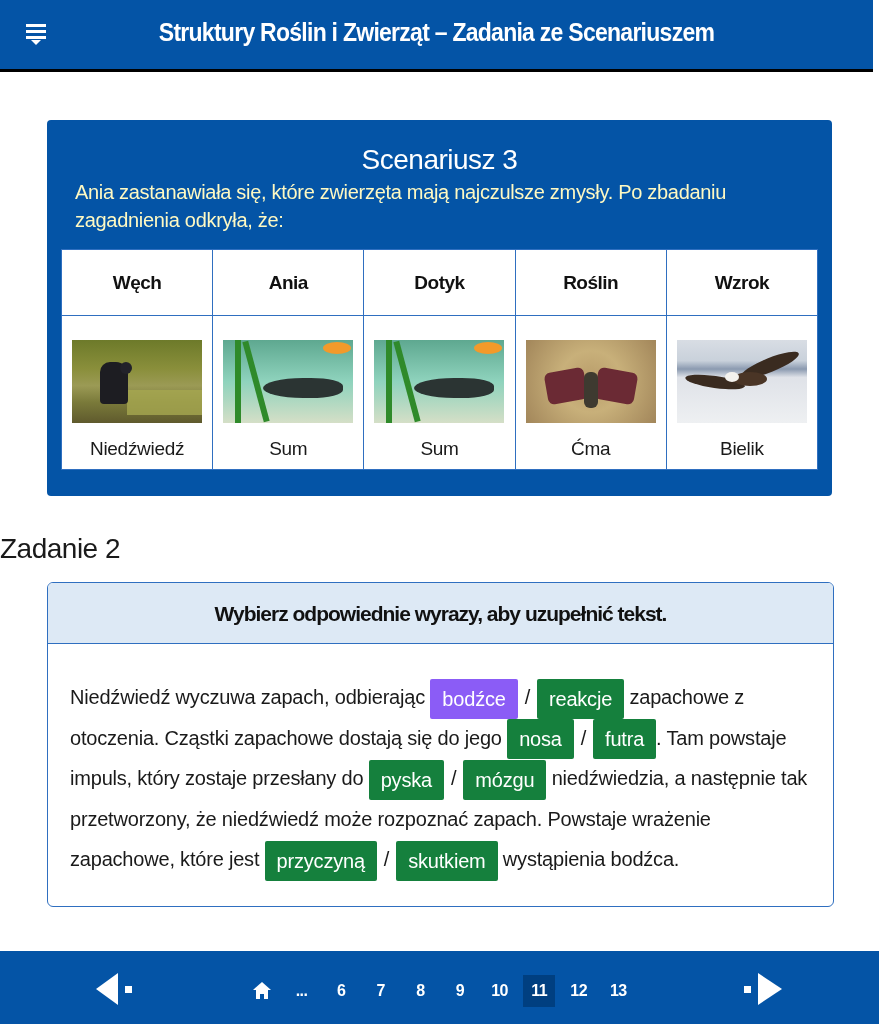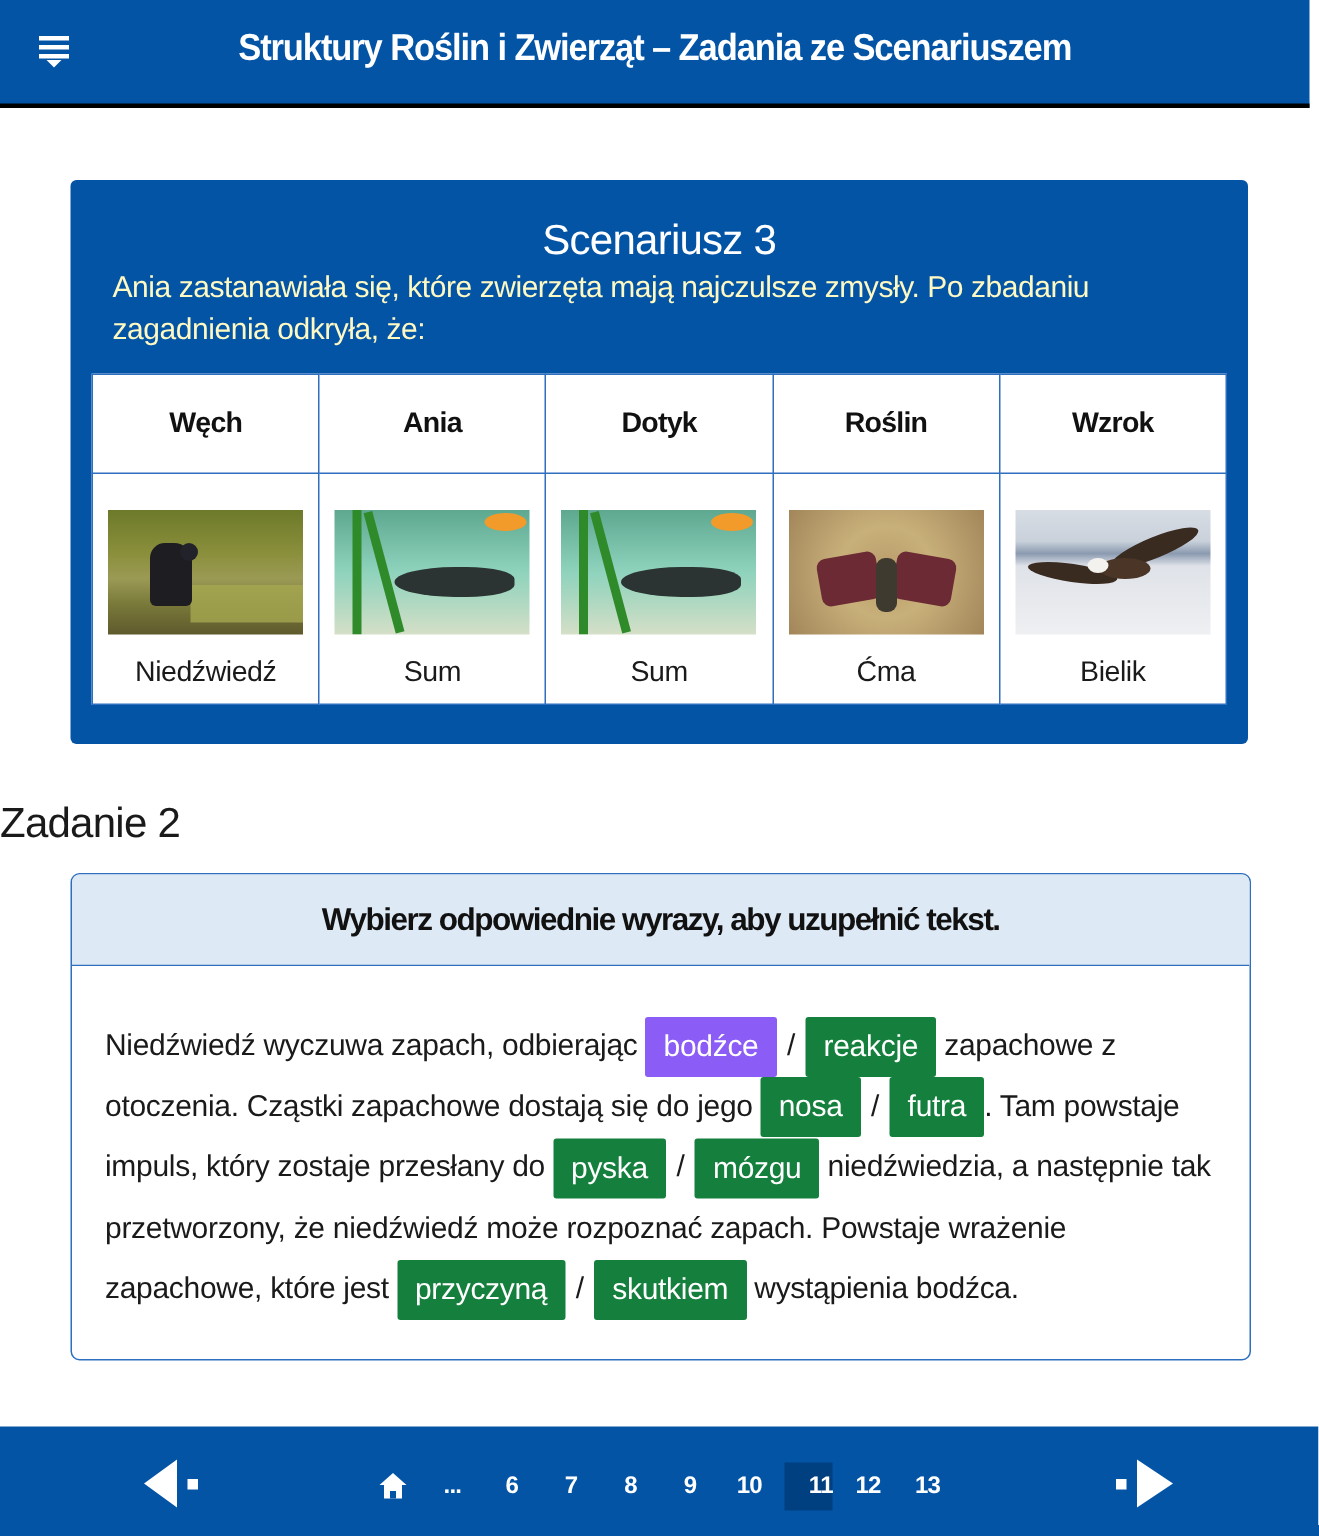--- a/index.html
+++ b/index.html
@@ -54,21 +54,21 @@
   
   .footer { position: absolute; left: 0; top: 951px; width: 879px; height: 73px; background: #0454a6; }
   .nav-prev { position: absolute; left: 96px; top: 20px; width: 42px; height: 36px; cursor: pointer; }
   .nav-prev .tri { position: absolute; left: 0; top: 2px; width: 0; height: 0; border-top: 16px solid transparent; border-bottom: 16px solid transparent; border-right: 22px solid #fff; }
   .nav-prev .dot { position: absolute; left: 29px; top: 15px; width: 7px; height: 7px; background: #fff; }
   .nav-next { position: absolute; left: 744px; top: 20px; width: 42px; height: 36px; cursor: pointer; }
   .nav-next .dot { position: absolute; left: 0; top: 15px; width: 7px; height: 7px; background: #fff; }
   .nav-next .tri { position: absolute; left: 14px; top: 2px; width: 0; height: 0; border-top: 16px solid transparent; border-bottom: 16px solid transparent; border-left: 24px solid #fff; }
   .pager { position: absolute; left: 246px; top: 24px; height: 32px; display: flex; align-items: center; }
   .pager .pg { width: 32px; height: 32px; line-height: 32px; text-align: center; color: #fff; font-size: 16px; font-weight: bold; margin-right: 7.6px; cursor: pointer; letter-spacing: -0.5px; }
-  .pager .pg.active { background: #003f80; text-align: right; }
+  .pager .pg.active { background: #003f80; }
   .home-icon { position: relative; width: 32px; height: 32px; margin-right: 7.6px; cursor: pointer; }
   .home-icon .roof { position: absolute; left: 7px; top: 7px; width: 0; height: 0; border-left: 9px solid transparent; border-right: 9px solid transparent; border-bottom: 8px solid #fff; }
   .home-icon .base { position: absolute; left: 10px; top: 15px; width: 12px; height: 9px; background: #fff; }
   .home-icon .door { position: absolute; left: 14px; top: 19px; width: 4px; height: 5px; background: #0454a6; }
 </style>
 </head>
 <body>
 
 <div class="topbar">
   <div class="menu-btn">

